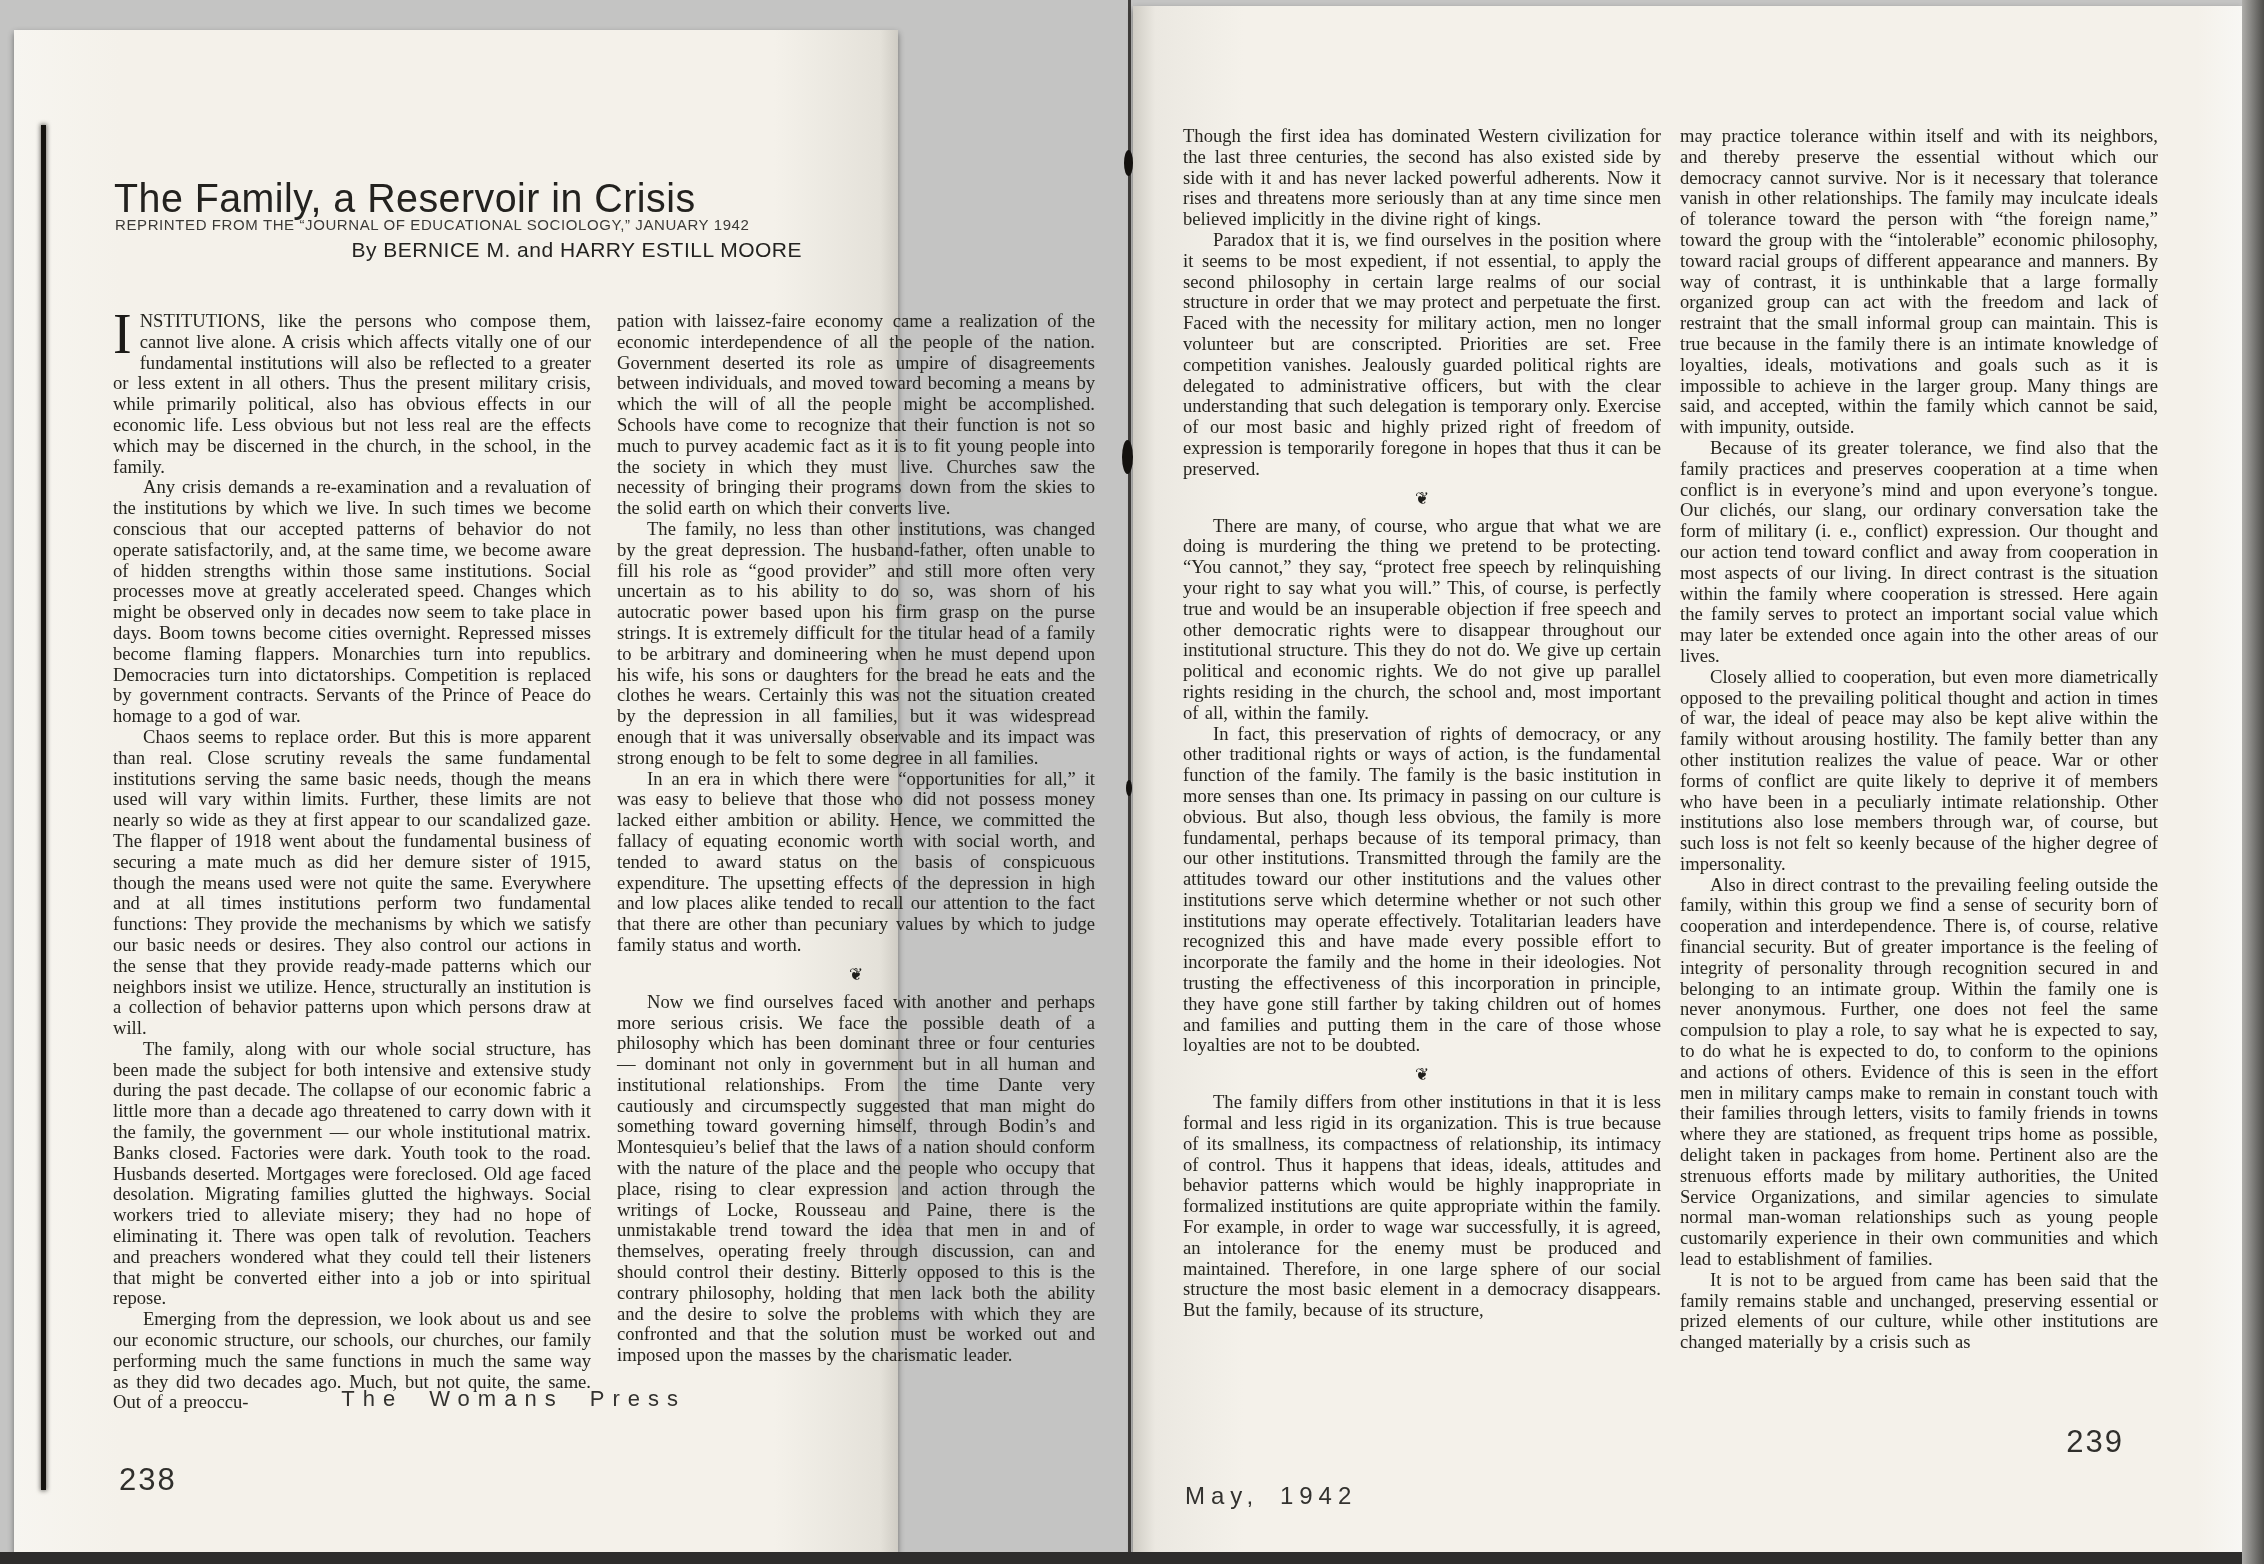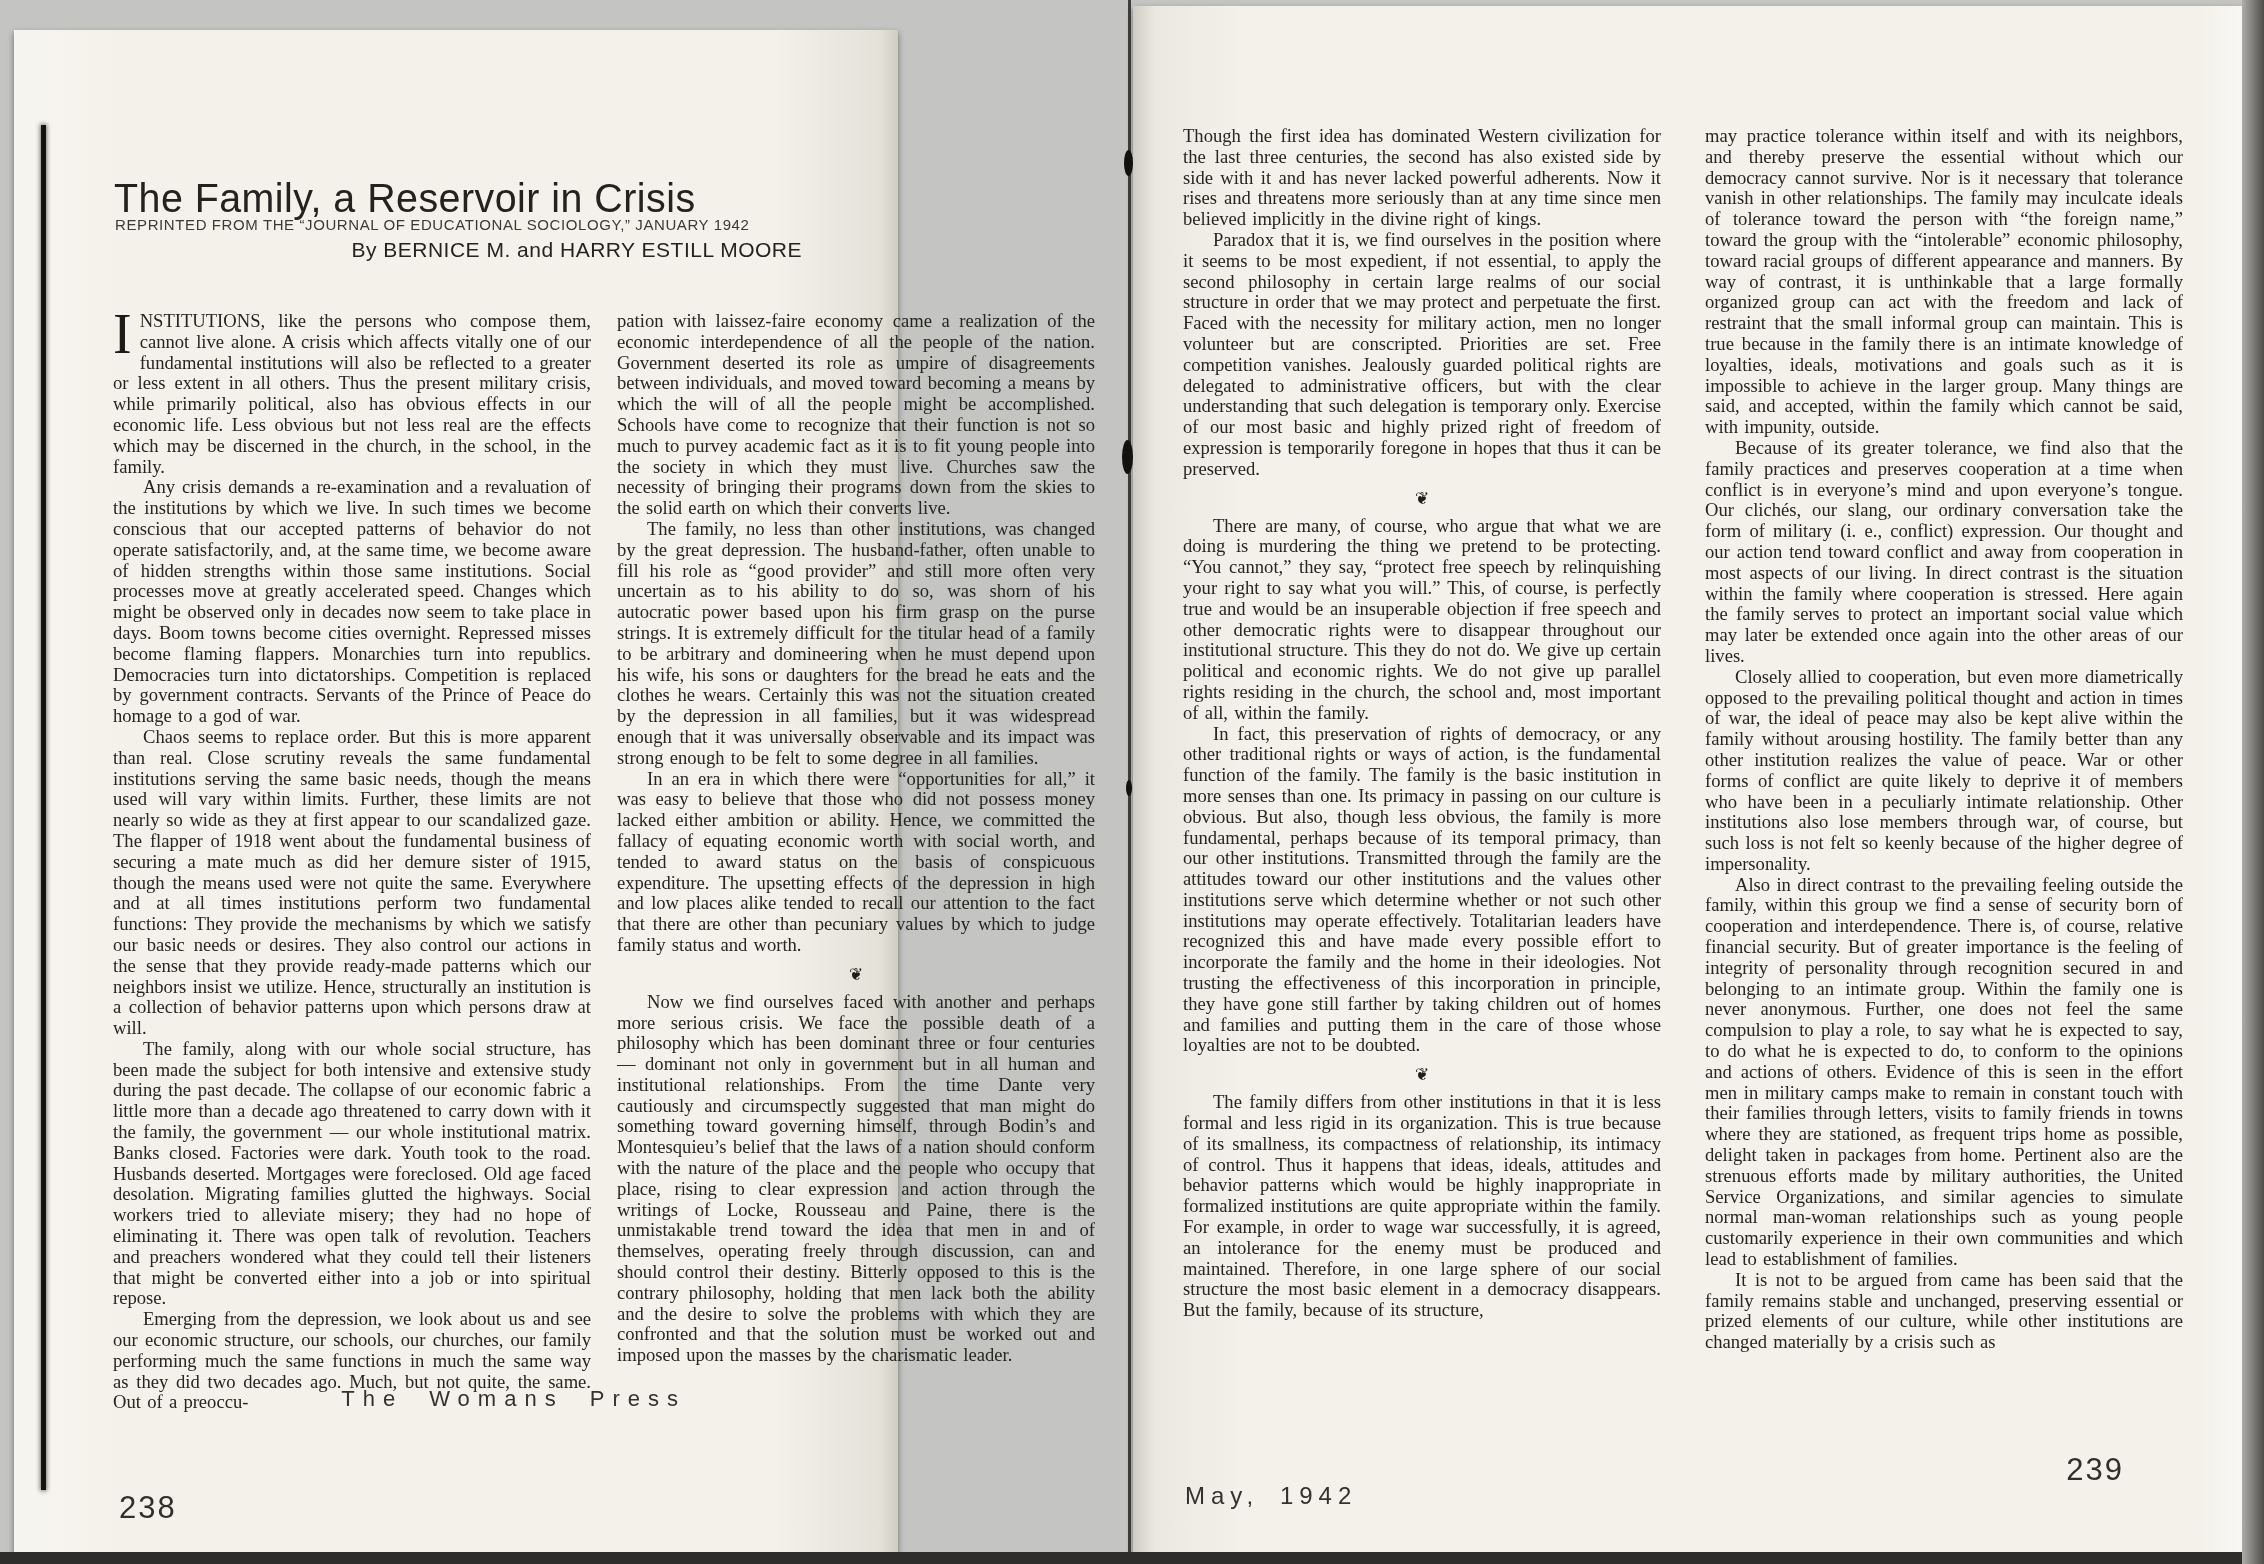--- a/index.html
+++ b/index.html
@@ -39,39 +39,39 @@
     letter-spacing:.6px; color:#3a3936;
   }
   .byline {
     position:absolute; right:96px; top:208px;
     font-family:"Liberation Sans", sans-serif; font-size:21px;
     letter-spacing:.5px; color:#242320;
   }
   
   .cols { position:absolute; display:flex; }
   .cols-left  { left:99px;  top:281px; gap:26px; }
-  .cols-right { left:50px;  top:120px; gap:44px; }
+  .cols-right { left:50px;  top:120px; gap:19px; }
   .col { width:478px; }
   .para {
     margin:0; text-align:justify; text-indent:30px;
     font-size:18.6px; line-height:20.8px; color:#26251f;
     word-spacing:1.6px;
   }
   .para.no-indent { text-indent:0; }
   .dropcap {
     float:left; font-size:56px; line-height:43px;
     padding:2px 8px 0 0; color:#1c1b18; font-family:"Liberation Serif", serif;
   }
   .ornament {
     text-align:center; font-size:17px; color:#1e1d1a;
     margin:10px 0 9px 0; line-height:17px;
   }
   
   .folio { position:absolute; font-family:"Liberation Sans", sans-serif;
-           font-size:31px; color:#302f2c; letter-spacing:2px;margin-top:28px; }
+           font-size:31px; color:#302f2c; letter-spacing:2px; }
   .folio-left  { left:105px;  top:1432px; }
   .folio-right { right:118px; top:1418px; }
   .journal-footer {
     position:absolute; right:212px; top:1356px;
     font-family:"Liberation Sans", sans-serif; font-size:22px;
     letter-spacing:8px; word-spacing:12px; color:#33322f;
   }
   .issue-date {
     position:absolute; left:52px; top:1476px;
     font-family:"Liberation Sans", sans-serif; font-size:24px;

